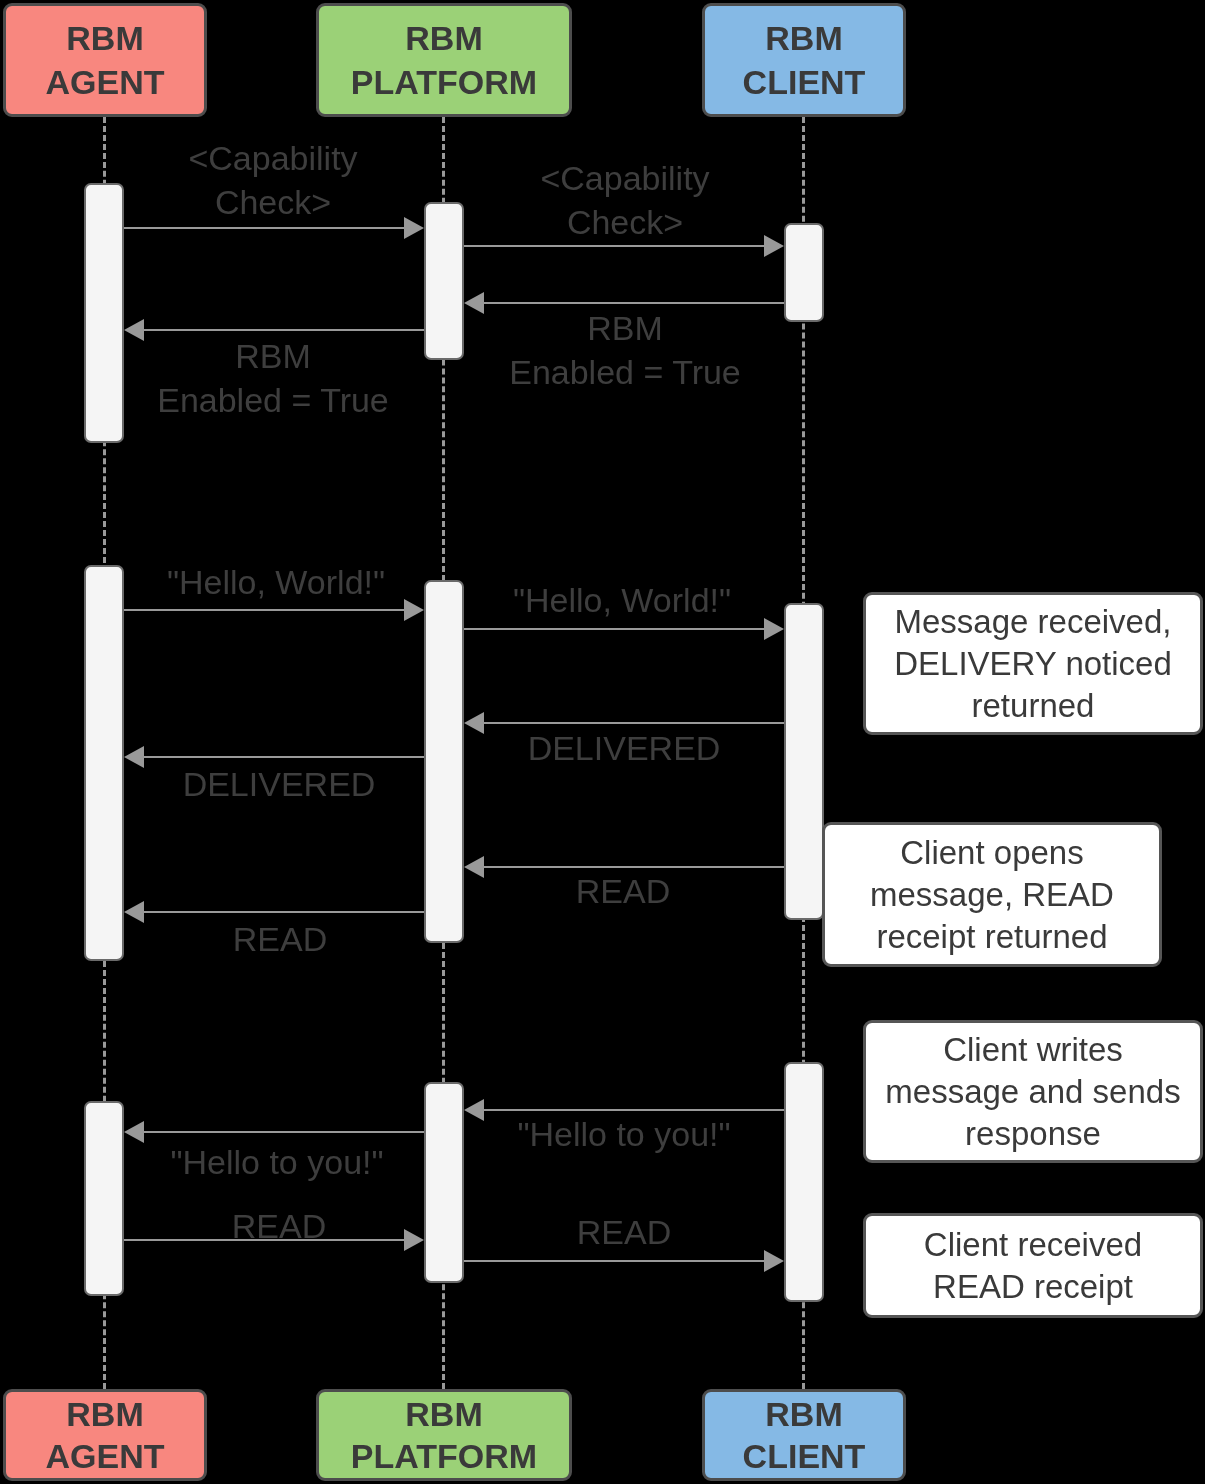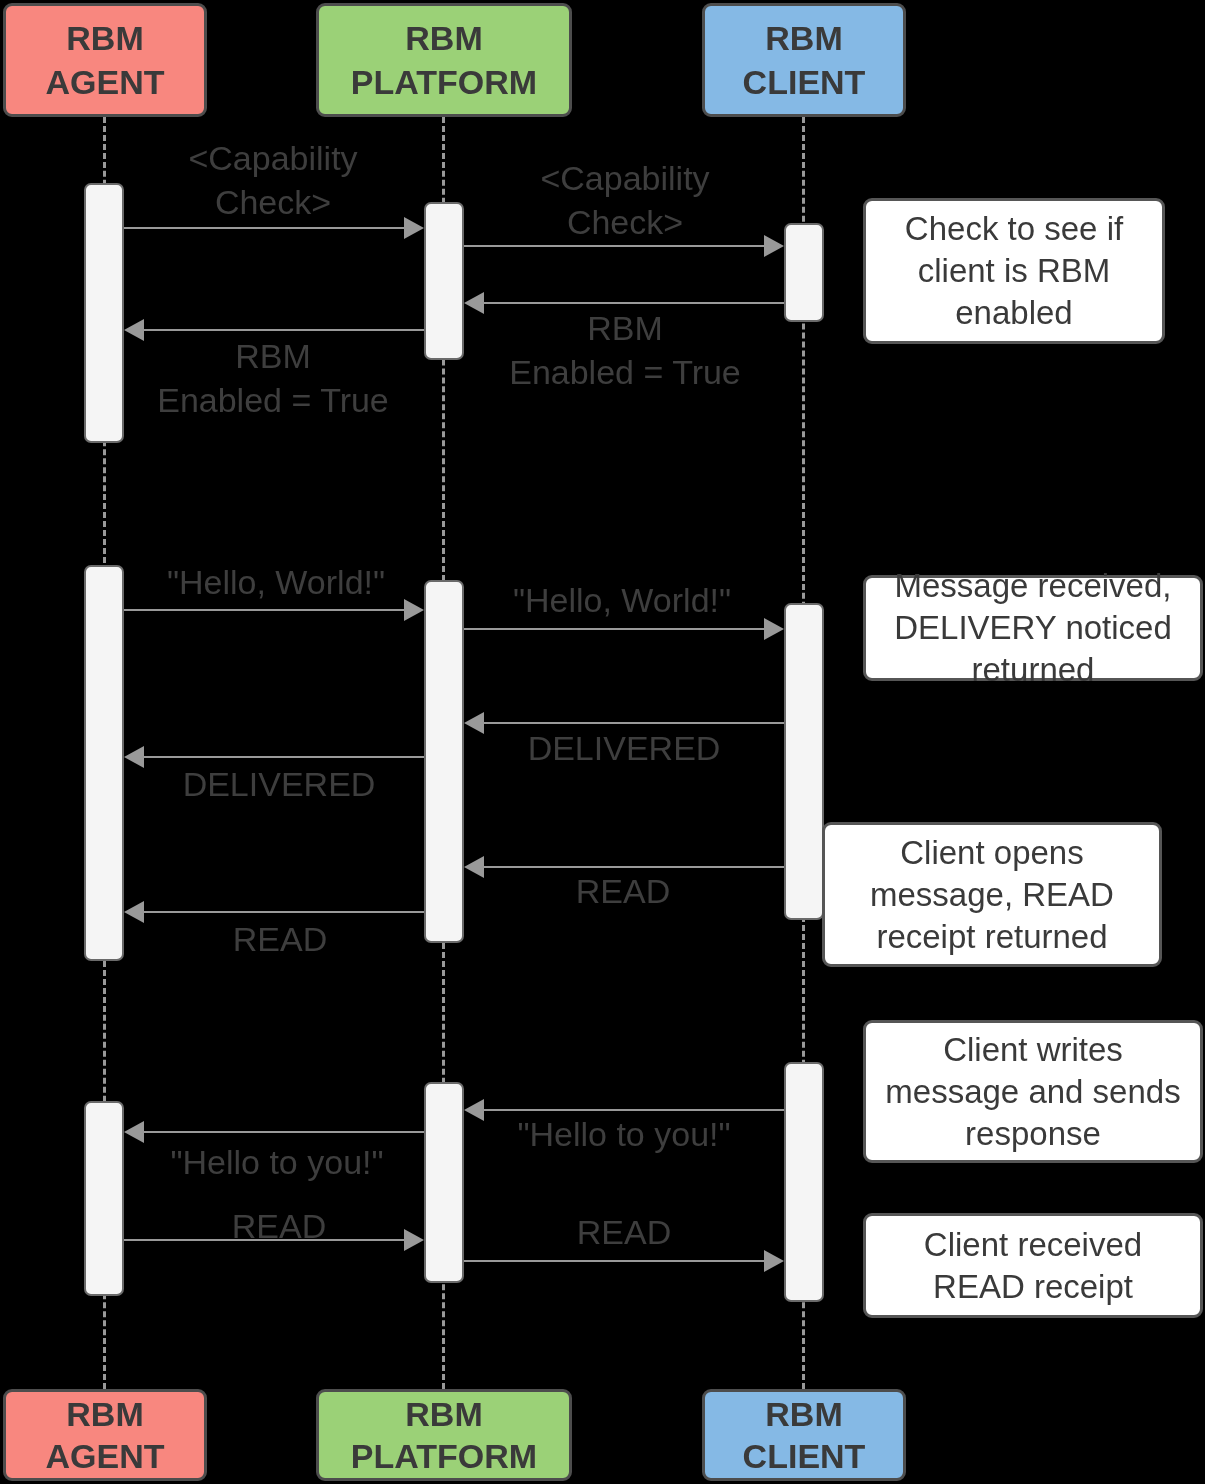--- a/index.html
+++ b/index.html
@@ -164,24 +164,21 @@
   <div class="msg-label" style="left:277px;top:1140px;">
     <span>"Hello to you!"</span>
   </div>
   <div class="msg-label" style="left:279px;top:1204px;">
     <span>READ</span>
   </div>
   <div class="msg-label" style="left:624px;top:1210px;">
     <span>READ</span>
   </div>
 
-  <div class="note" style="left:863px;top:198px;width:302px;height:146px;">
-    <div>Check to see if client is RBM enabled</div>
-  </div>
-  <div class="note" style="left:863px;top:575px;width:340px;height:106px;">
+  <div class="note" style="left:863px;top:592px;width:340px;height:143px;">
     <div>Message received, DELIVERY noticed returned</div>
   </div>
   <div class="note" style="left:822px;top:797px;width:340px;height:145px;margin-top:25px;">
     <div>Client opens message, READ receipt returned</div>
   </div>
   <div class="note" style="left:863px;top:1213px;width:340px;height:105px;">
     <div>Client received READ receipt</div>
   </div>
   <div class="note" style="left:863px;top:1020px;width:340px;height:143px;">
     <div>Client writes message and sends response</div>

